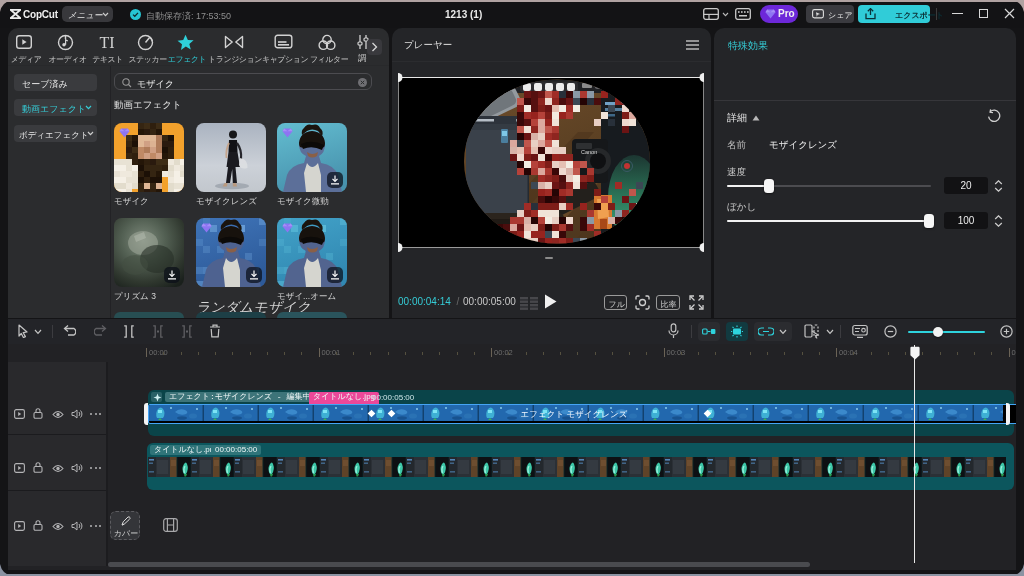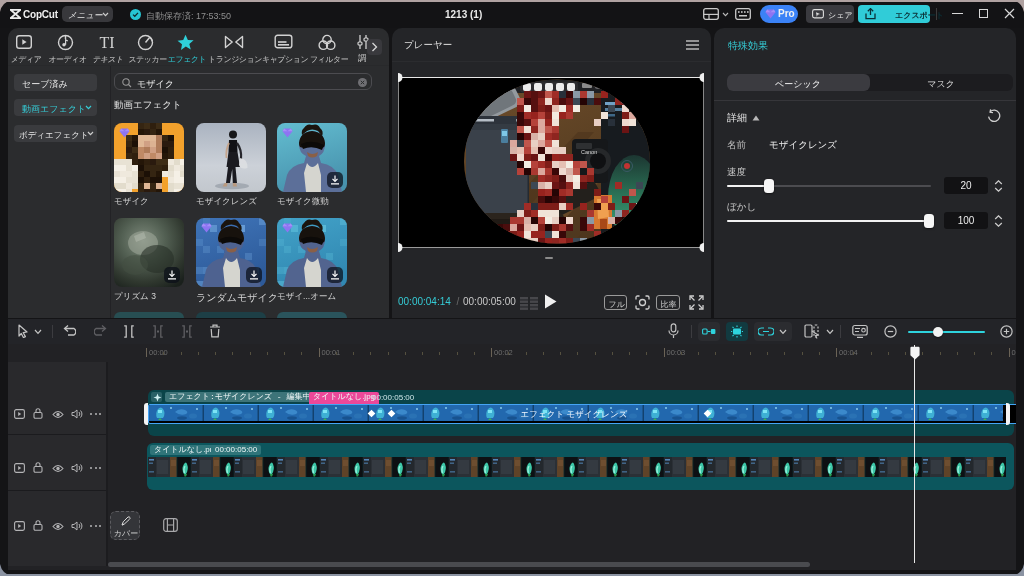--- a/index.html
+++ b/index.html
@@ -47,21 +47,21 @@
 
   <svg class="a" style="left:735px;top:8px;" width="16" height="12" viewBox="0 0 16 12">
     <rect x="0.7" y="0.7" width="14.6" height="10.6" rx="2" stroke="#c9c9c9" stroke-width="1.3" fill="none"></rect>
     <rect x="3" y="3.2" width="1.6" height="1.6" fill="#c9c9c9"></rect>
     <rect x="6" y="3.2" width="1.6" height="1.6" fill="#c9c9c9"></rect>
     <rect x="9" y="3.2" width="1.6" height="1.6" fill="#c9c9c9"></rect>
     <rect x="12" y="3.2" width="1.6" height="1.6" fill="#c9c9c9"></rect>
     <rect x="4" y="7" width="8" height="1.5" fill="#c9c9c9"></rect>
   </svg>
 
-  <div class="a" style="left:760px;top:5px;width:38px;height:18px;background:#3b82f6;border-radius:9px;">
+  <div class="a" style="left:760px;top:5px;width:38px;height:18px;background:#6d28d9;border-radius:9px;">
     <svg class="a" style="left:5px;top:4px;" width="11" height="10" viewBox="0 0 11 10">
       <path d="M2.2 0.5 L8.8 0.5 L10.5 3.2 L5.5 9.5 L0.5 3.2 Z" fill="#8e74f2"></path>
       <path d="M2.2 0.5 L5.5 3.2 L8.8 0.5 L10.5 3.2 L5.5 3.2 L0.5 3.2 Z" fill="#a78ef7"></path>
     </svg>
     <span class="a tx" style="left:18px;top:3px;font-size:10px;font-weight:bold;color:#f2f2f2;">Pro</span>
   </div>
 
   <div class="a" style="left:806px;top:5px;width:39px;height:18px;background:#3a3a3f;border-radius:4px;padding-left:48px;">
     <svg class="a" style="left:6px;top:4px;" width="12" height="11" viewBox="0 0 12 11">
       <rect x="0.6" y="0.6" width="10.8" height="8.3" rx="1.8" stroke="#dddddd" stroke-width="1.1" fill="none"></rect>
@@ -103,21 +103,21 @@
           <circle cx="7" cy="10.8" r="1.7" fill="#d2d2d2"></circle>
           <path d="M8.6 10.8 L8.6 5.8 L10.8 7" stroke="#d2d2d2" stroke-width="1.2" fill="none"></path>
         </svg>
       </div>
   <div class="a tx" style="left:59.5px;top:25.5px;font-size:8px;letter-spacing:-0.5px;color:#c6c6c6;transform:translateX(-50%);">オーディオ</div>
   <div class="a" style="left:88.5px;top:6px;">
         <svg width="20" height="16" viewBox="0 0 20 16">
           <text x="10" y="13.5" font-family="Liberation Serif,serif" font-size="16" fill="#d2d2d2" text-anchor="middle">TI</text>
         </svg>
       </div>
-  <div class="a tx" style="left:99.5px;top:25.5px;font-size:8px;letter-spacing:-0.5px;color:#c6c6c6;transform:translateX(-50%);font-style:italic;">テキスト</div>
+  <div class="a tx" style="left:99.5px;top:25.5px;font-size:8px;letter-spacing:-0.5px;color:#c6c6c6;transform:translateX(-50%);">テキスト</div>
   <div class="a" style="left:128.5px;top:6px;">
         <svg width="17" height="17" viewBox="0 0 17 17">
           <circle cx="8.5" cy="8.5" r="7" stroke="#d2d2d2" stroke-width="1.4" fill="none"></circle>
           <path d="M8.5 8.5 L12.8 3.2" stroke="#d2d2d2" stroke-width="1.4" fill="none"></path>
           <path d="M12.8 3.4 A 7 7 0 0 1 15.4 7.2" stroke="#d2d2d2" stroke-width="1.4" fill="none"></path>
         </svg>
       </div>
   <div class="a tx" style="left:139.5px;top:25.5px;font-size:8px;letter-spacing:-0.5px;color:#c6c6c6;transform:translateX(-50%);">ステッカー</div>
   <div class="a" style="left:168px;top:6px;">
         <svg width="19" height="18" viewBox="0 0 19 18">
@@ -437,21 +437,21 @@
           <path d="M2.2 0.5 L5.5 3.2 L8.8 0.5 L10.5 3.2 L5.5 3.2 L0.5 3.2 Z" fill="#a78ef7"></path>
         </svg>
         <div class="a" style="right:4px;bottom:4px;width:16px;height:16px;background:rgba(10,14,24,0.72);border-radius:5px;">
           <svg class="a" style="left:3px;top:3px;" width="10" height="10" viewBox="0 0 10 10">
             <path d="M5 0.5 L5 6" stroke="#fff" stroke-width="1.2"></path>
             <path d="M2.5 3.8 L5 6.3 L7.5 3.8" stroke="#fff" stroke-width="1.2" fill="none"></path>
             <path d="M1 8.8 L9 8.8" stroke="#fff" stroke-width="1.3"></path>
           </svg>
         </div>
       </div>
-<div class="a tx" style="left:188px;top:263px;font-size:10px;color:#d6d6d6;">ランダムモザイク</div>
+<div class="a tx" style="left:188px;top:271px;font-size:14px;color:#d6d6d6;font-style:italic;">ランダムモザイク</div>
   <div class="a" style="left:269px;top:190px;width:70px;height:69px;border-radius:8px;overflow:hidden;background:#333;">
         <svg class="a" style="left:0;top:0;" width="70" height="69" viewBox="0 0 70 69">
 <defs>
             <linearGradient id="gm3" x1="0" y1="0" x2="0.3" y2="1">
               <stop offset="0" stop-color="#42a2c8"></stop>
               <stop offset="1" stop-color="#3188b2"></stop>
             </linearGradient>
           </defs>
 <rect width="70" height="69" fill="url(#gm3)"></rect>
           <rect x="49" y="56" width="7" height="7" fill="#66c9e2" opacity="0.41"></rect>
@@ -855,25 +855,20 @@
         <span class="a tx" style="left:3.5px;top:3px;font-size:8px;color:#d5d5d5;">比率</span>
       </div>
   <svg class="a" style="left:297px;top:267px;" width="15" height="15" viewBox="0 0 15 15">
     <path d="M5 1 L1 1 L1 5 M10 1 L14 1 L14 5 M14 10 L14 14 L10 14 M5 14 L1 14 L1 10" stroke="#cfcfcf" stroke-width="1.3" fill="none"></path>
     <path d="M1.5 1.5 L5.5 5.5 M13.5 1.5 L9.5 5.5 M13.5 13.5 L9.5 9.5 M1.5 13.5 L5.5 9.5" stroke="#cfcfcf" stroke-width="1.2"></path>
   </svg>
     </div>
 
 <div class="a" id="rightpanel" style="left:714px;top:28px;width:302px;height:290px;background:#242528;border-radius:10px 10px 0 0;">
       <div class="a tx" style="left:14px;top:11px;font-size:10px;color:#35ccd6;">特殊効果</div>
-  <div class="a" style="left:13px;top:46px;width:286px;height:17px;background:#1c1c1f;border-radius:6px;">
-    <div class="a" style="left:0;top:0;width:143px;height:17px;background:#3b3b40;border-radius:6px;"></div>
-    <div class="a tx" style="left:71px;top:4px;font-size:9px;color:#f0f0f0;transform:translateX(-50%);">ベーシック</div>
-    <div class="a tx" style="left:214px;top:4px;font-size:9px;color:#dcdcdc;transform:translateX(-50%);">マスク</div>
-  </div>
   <div class="a" style="left:0;top:72px;width:302px;height:1px;background:#36363a;"></div>
   <div class="a tx" style="left:13px;top:83px;font-size:10px;color:#e8e8e8;">詳細</div>
   <svg class="a" style="left:38px;top:87px;" width="8" height="6" viewBox="0 0 8 6">
         <path d="M4 0.5 L7.5 5.5 L0.5 5.5 Z" fill="#b8b8b8"></path>
       </svg>
   <svg class="a" style="left:273px;top:81px;" width="14" height="14" viewBox="0 0 14 14">
     <path d="M3.2 2.8 A 5.6 5.6 0 1 1 1.6 7.6" stroke="#cfcfcf" stroke-width="1.3" fill="none"></path>
     <path d="M3.6 0.4 L3.1 3.3 L6 3.6" stroke="#cfcfcf" stroke-width="1.3" fill="none"></path>
   </svg>
   <div class="a tx" style="left:13px;top:111px;font-size:9.5px;color:#c0c0c0;">名前</div>

